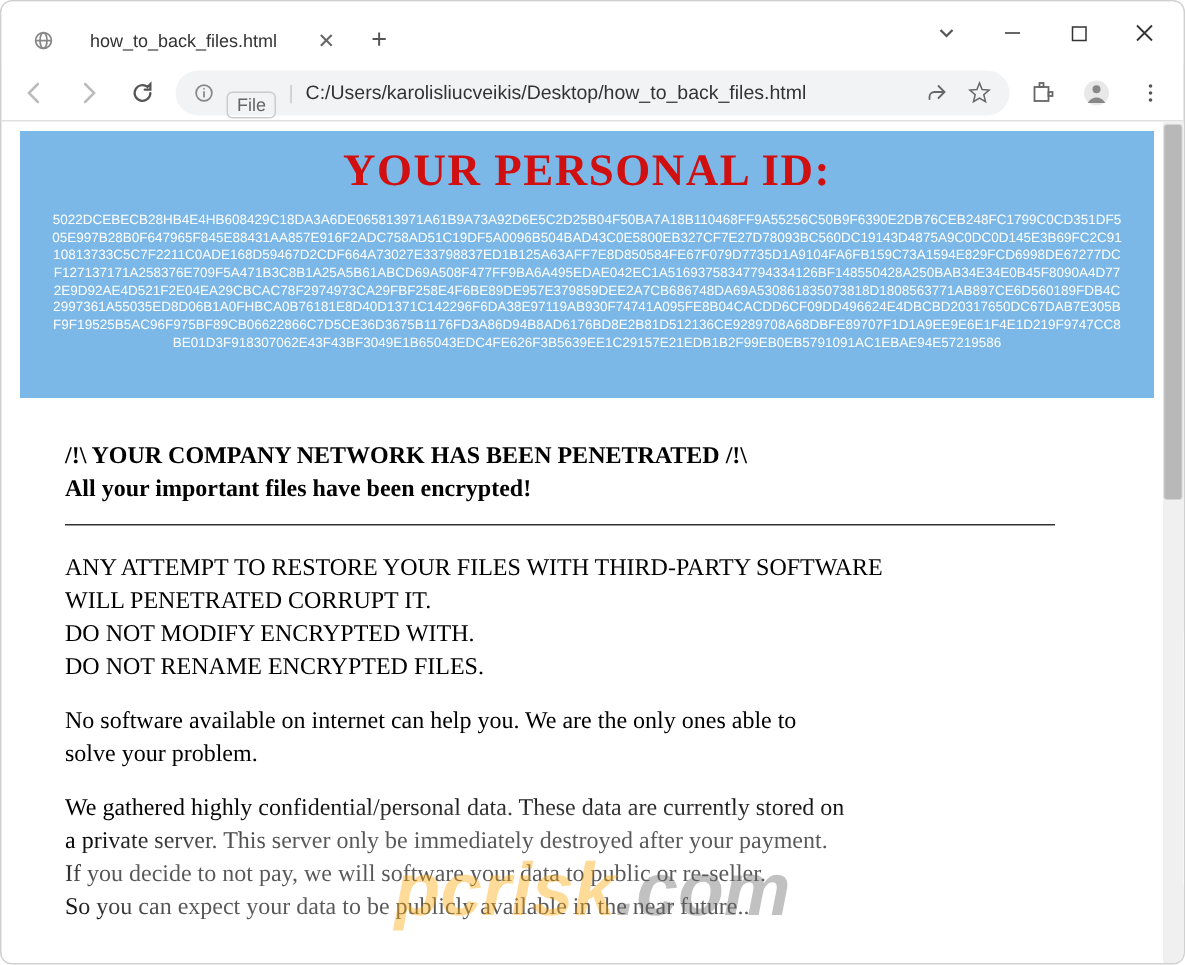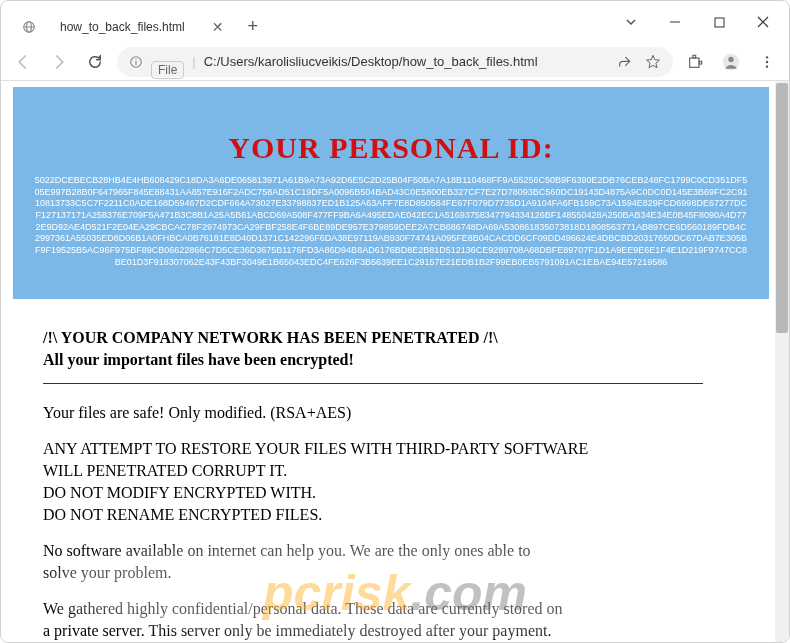--- a/index.html
+++ b/index.html
@@ -16,21 +16,21 @@
 .nav-btn.enabled { color: #555; }
 .urlbar { flex: 1; height: 30px; background: #f1f3f4; border-radius: 15px; display: flex; align-items: center; padding: 0 12px; gap: 8px; font-size: 13px; color: #555; }
 .url-prefix { font-size: 12px; padding: 1px 6px; border: 1px solid #ccc; border-radius: 4px; color: #666; margin-top: 17px; }
 .url-divider { color: #ccc; }
 .url-text { flex: 1; color: #333; }
 .url-actions { display: flex; gap: 12px; color: #666; }
 .tool-icon { width: 28px; height: 28px; display: flex; align-items: center; justify-content: center; color: #555; cursor: pointer; }
 .content-area { height: calc(643px - 80px); overflow-y: scroll; background: #fff; position: relative; }
 .content-inner { padding: 6px 20px 20px 12px; }
 .blue-box { background: #7bb8e8; padding: 10px 20px 30px 20px; text-align: center; color: #fff; }
-.heading { font-family: 'Times New Roman', serif; font-size: 30px; font-weight: bold; color: #d01010; letter-spacing: 1px; margin-bottom: 10px; margin-top: 34px; }
+.heading { font-family: 'Times New Roman', serif; font-size: 30px; font-weight: bold; color: #d01010; letter-spacing: 1px; margin-bottom: 10px; }
 .hexblock { font-size: 9px; line-height: 1.3; word-break: break-all; color: #fff; font-family: Arial, sans-serif; }
 .body-text { font-family: 'Times New Roman', serif; font-size: 16px; color: #000; padding: 30px 20px 20px 30px; }
 .body-text p { margin-bottom: 4px; }
 .body-text .bold { font-weight: bold; }
 .body-text hr { margin: 14px 0 20px 0; border: none; border-top: 1px solid #333; max-width: 660px; }
 .para { margin-bottom: 18px; }
 .watermark { position: absolute; bottom: 20px; left: 50%; transform: translateX(-50%); font-size: 50px; font-weight: bold; color: rgba(255,165,0,0.4); font-style: italic; font-family: Arial, sans-serif; pointer-events: none; white-space: nowrap; }
 .watermark .tld { color: rgba(100,100,100,0.4); }
 .overlay-blur { position: absolute; left: 38px; bottom: 4px; width: 690px; height: 100px; background: rgba(255,255,255,0.35); pointer-events: none; border-radius: 50%; filter: blur(8px); }
 .scrollbar-track { position: absolute; right: 0; top: 80px; width: 14px; height: calc(643px - 80px); background: #f0f0f0; }
@@ -144,23 +144,20 @@
   <div class="content-inner">
     <div class="blue-box">
       <div class="heading">YOUR PERSONAL ID:</div>
       <div class="hexblock">5022DCEBECB28HB4E4HB608429C18DA3A6DE065813971A61B9A73A92D6E5C2D25B04F50BA7A18B110468FF9A55256C50B9F6390E2DB76CEB248FC1799C0CD351DF505E997B28B0F647965F845E88431AA857E916F2ADC758AD51C19DF5A0096B504BAD43C0E5800EB327CF7E27D78093BC560DC19143D4875A9C0DC0D145E3B69FC2C9110813733C5C7F2211C0ADE168D59467D2CDF664A73027E33798837ED1B125A63AFF7E8D850584FE67F079D7735D1A9104FA6FB159C73A1594E829FCD6998DE67277DCF127137171A258376E709F5A471B3C8B1A25A5B61ABCD69A508F477FF9BA6A495EDAE042EC1A51693758347794334126BF148550428A250BAB34E34E0B45F8090A4D772E9D92AE4D521F2E04EA29CBCAC78F2974973CA29FBF258E4F6BE89DE957E379859DEE2A7CB686748DA69A530861835073818D1808563771AB897CE6D560189FDB4C2997361A55035ED8D06B1A0FHBCA0B76181E8D40D1371C142296F6DA38E97119AB930F74741A095FE8B04CACDD6CF09DD496624E4DBCBD20317650DC67DAB7E305BF9F19525B5AC96F975BF89CB06622866C7D5CE36D3675B1176FD3A86D94B8AD6176BD8E2B81D512136CE9289708A68DBFE89707F1D1A9EE9E6E1F4E1D219F9747CC8BE01D3F918307062E43F43BF3049E1B65043EDC4FE626F3B5639EE1C29157E21EDB1B2F99EB0EB5791091AC1EBAE94E57219586</div>
     </div>
     <div class="body-text">
       <p class="bold">/!\ YOUR COMPANY NETWORK HAS BEEN PENETRATED /!\</p>
       <p class="bold">All your important files have been encrypted!</p>
       <hr>
       <div class="para">
-        <p>Your files are safe! Only modified. (RSA+AES)</p>
-      </div>
-      <div class="para">
         <p>ANY ATTEMPT TO RESTORE YOUR FILES WITH THIRD-PARTY SOFTWARE</p>
         <p>WILL PENETRATED CORRUPT IT.</p>
         <p>DO NOT MODIFY ENCRYPTED WITH.</p>
         <p>DO NOT RENAME ENCRYPTED FILES.</p>
       </div>
       <div class="para">
         <p>No software available on internet can help you. We are the only ones able to</p>
         <p>solve your problem.</p>
       </div>
       <div class="para">

